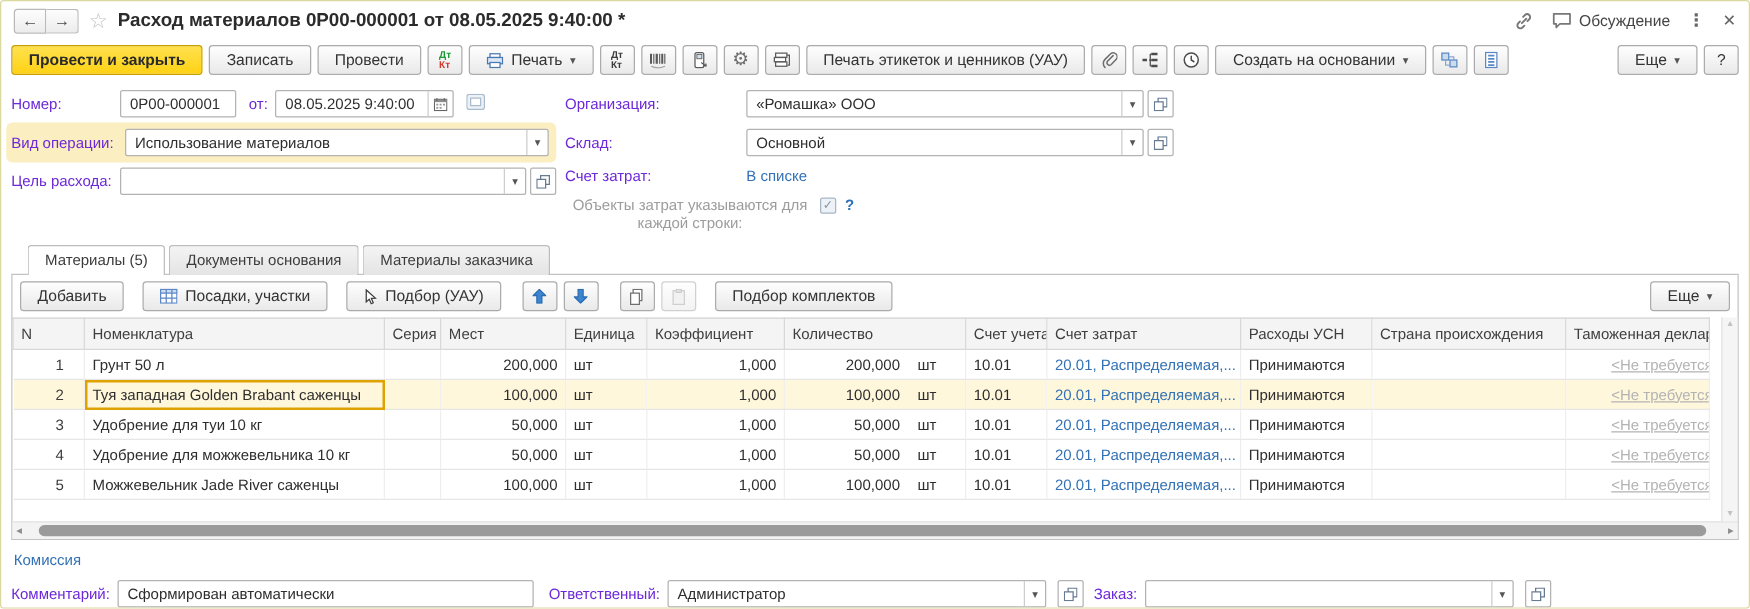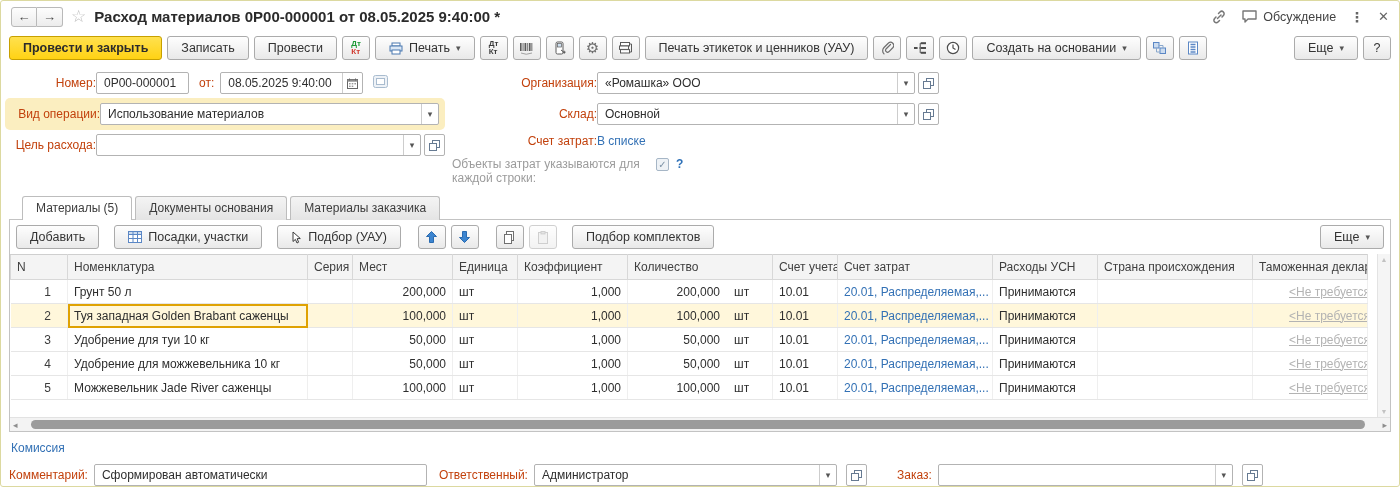--- a/index.html
+++ b/index.html
@@ -30,35 +30,35 @@
   .dtkt { font-size:8px; font-weight:bold; line-height:8px; text-align:left; }
   .dtkt .dt { color:#1d9a36; } .dtkt .kt { color:#d03a2f; }
   .dtkt.mono .dt, .dtkt.mono .kt { color:#3c3c3c; }
   .spacer { flex:1; }
 
   
   .formarea { padding:8px 8px 2px 8px; display:flex; }
   .fcol-left { width:436px; flex:none; }
   .fcol-right { flex:1; padding-left:7px; }
   .frow { display:flex; align-items:center; margin-bottom:9px; }
-  .lbl { color:#c2410c; white-space:nowrap;text-align:right; }
+  .lbl { color:#6d28d9; white-space:nowrap; }
   .glbl { color:#9c9c9c; }
   .lw { width:87px; flex:none; }
   .rlw { width:145px; flex:none; }
   .field, .combo { height:22px; border:1px solid #b3b3b3; border-radius:2px; background:#fff; display:flex; align-items:center; }
   .field .val, .combo .val { flex:1; padding:0 7px; white-space:nowrap; overflow:hidden; color:#2e2e2e; }
   .combo .dd { width:17px; align-self:stretch; border-left:1px solid #cdcdcd; display:flex; align-items:center; justify-content:center; color:#555; font-size:9px; cursor:pointer; }
   .sidebtn { width:21px; height:22px; margin-left:3px; border:1px solid #b3b3b3; border-radius:2px; background:#fff; display:flex; align-items:center; justify-content:center; cursor:pointer; flex:none; }
   .calbtn { width:20px; align-self:stretch; border-left:1px solid #cdcdcd; display:flex; align-items:center; justify-content:center; cursor:pointer; }
   .op-highlight { background:#fbeec0; border-radius:5px; padding:5px 6px 5px 4px; margin:-5px 0 4px -4px; display:flex; align-items:center; }
   .link { color:#3371b5; cursor:pointer; }
   .glink { color:#b3b3b3; text-decoration:underline; cursor:pointer; }
   .chk { width:13px; height:13px; border:1px solid #a6b6c6; background:#eef2f6; border-radius:2px; color:#7d92a6; font-size:10px; line-height:11px; text-align:center; }
   .help-q { color:#2e71b8; font-weight:bold; cursor:pointer; }
-  .wraplbl { width:200px; line-height:14px; }
+  .wraplbl { width:200px; line-height:14px;text-align:center; }
 
   
   .tabstrip { padding:0 0 0 21px; display:flex; position:relative; z-index:2; }
   .tab { padding:4px 13px 5px; border:1px solid #bdbdbd; border-bottom:none; border-radius:3px 3px 0 0; background:linear-gradient(#f4f4f4,#e4e4e4); margin-right:3px; color:#3c3c3c; cursor:pointer; margin-bottom:-1px; }
   .tab.active { background:#fff; position:relative; }
 
   
   .panel { margin:0 8px; border:1px solid #c3c3c3; background:#fff; position:relative; z-index:1; }
   .gridbar { display:flex; align-items:center; gap:5px; padding:5px 6px; }
   .arrowbtn svg { display:block; }
@@ -528,21 +528,21 @@
     <div class="combo resp-combo">
       <span class="val">Администратор</span>
       <span class="dd">▾</span>
     </div>
     <span class="sidebtn">
       <svg width="11" height="11" viewBox="0 0 11 11">
           <rect x="3.5" y="0.5" width="7" height="7" fill="#fff" stroke="#667a92"></rect>
           <rect x="0.5" y="3.5" width="7" height="7" fill="#fff" stroke="#667a92"></rect>
         </svg>
     </span>
-    <span class="lbl" style="margin-left:24px">Заказ:</span>
+    <span class="lbl" style="margin-left:2px">Заказ:</span>
     <div class="combo order-combo">
       <span class="val"></span>
       <span class="dd">▾</span>
     </div>
     <span class="sidebtn">
       <svg width="11" height="11" viewBox="0 0 11 11">
           <rect x="3.5" y="0.5" width="7" height="7" fill="#fff" stroke="#667a92"></rect>
           <rect x="0.5" y="3.5" width="7" height="7" fill="#fff" stroke="#667a92"></rect>
         </svg>
     </span>

